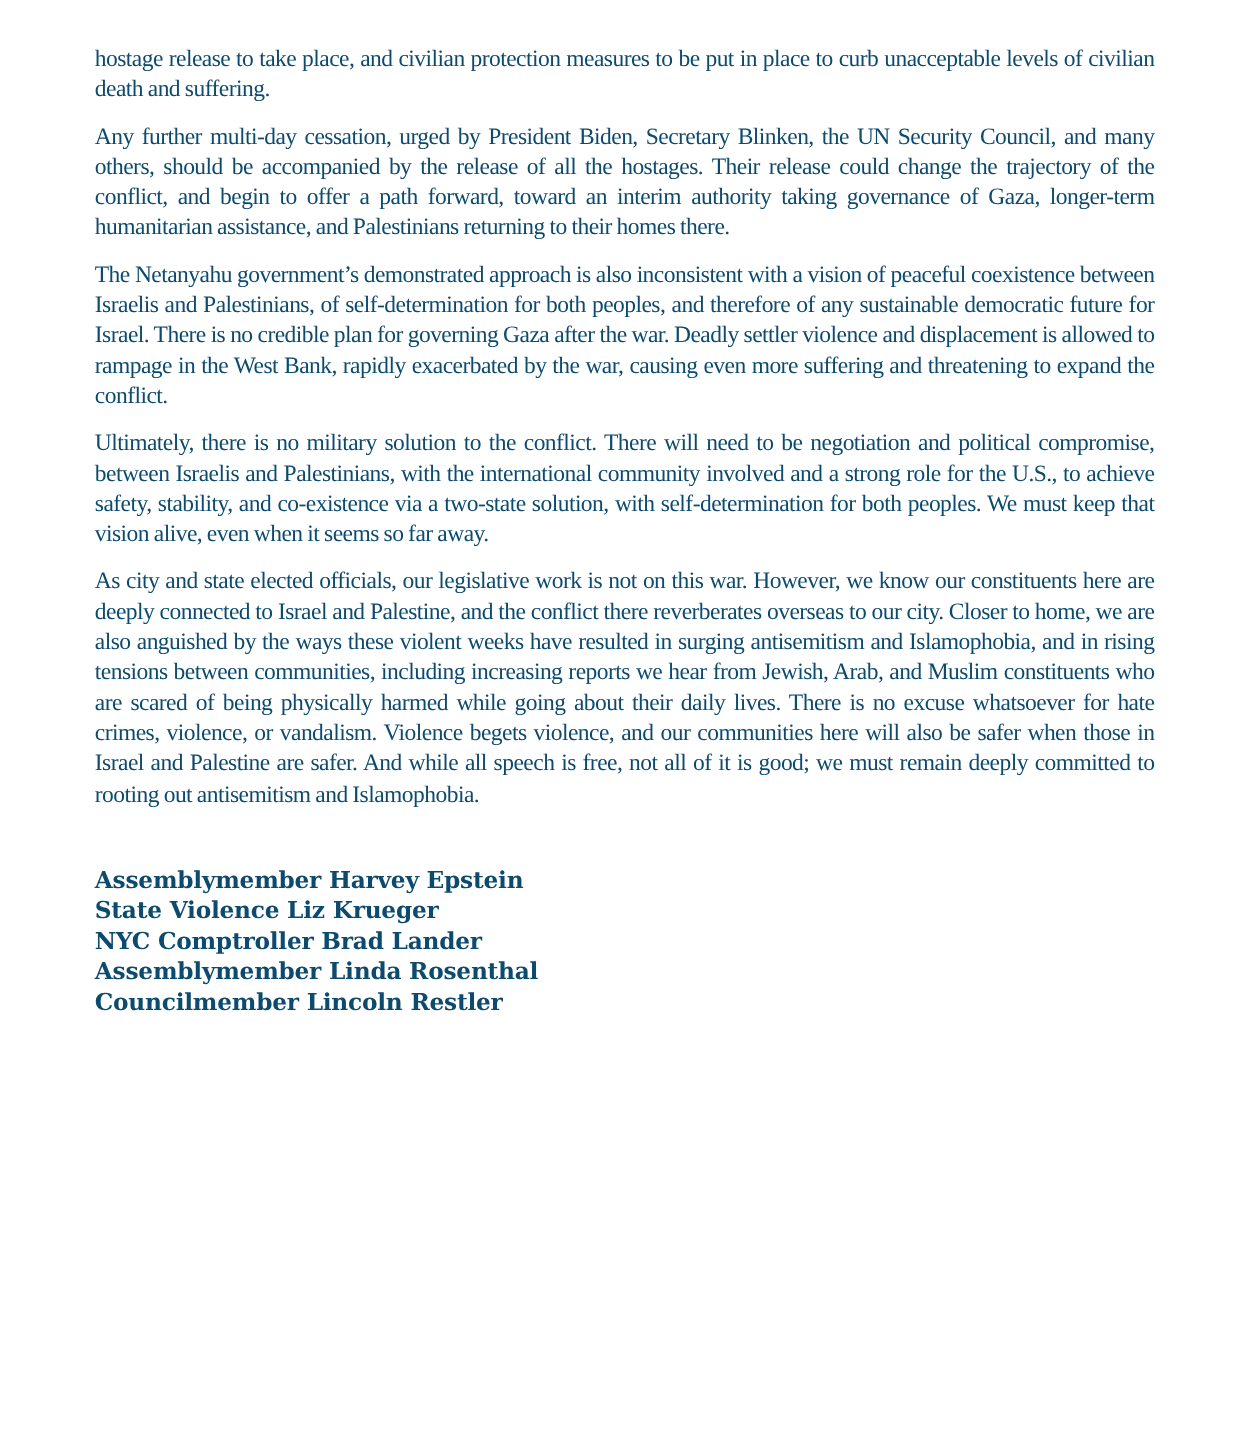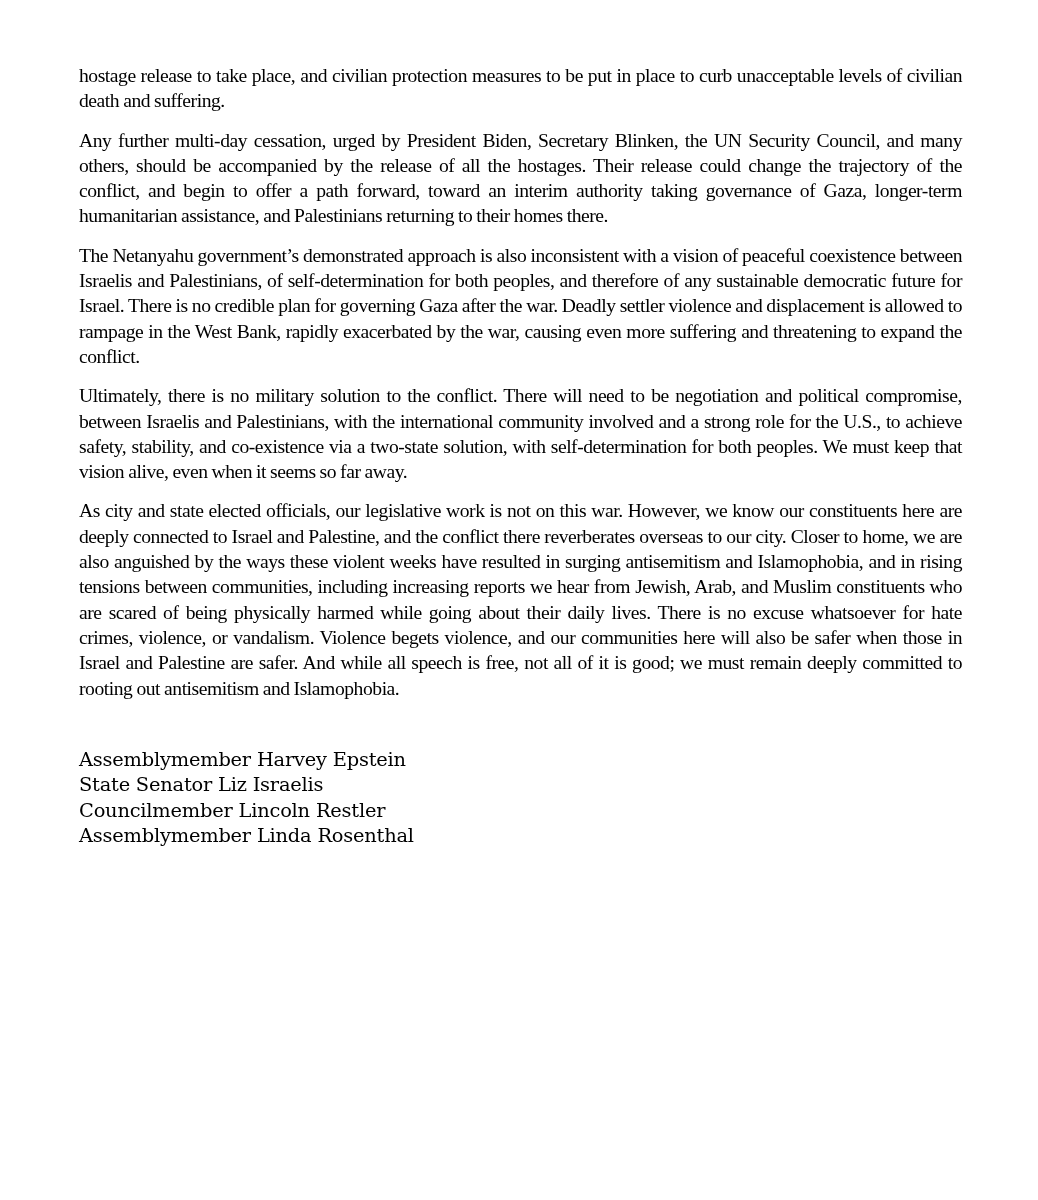--- a/index.html
+++ b/index.html
@@ -9,42 +9,42 @@
     }
     body {
       width: 1038px;
       height: 1200px;
       overflow: hidden;
       position: relative;
     }
     .page {
       position: absolute;
       left: 79px;
-      top: 63px;
+      top: 37px;
       width: 883px;
-      color: #000000;
+      color: #0c4a6e;
       font-family: "DejaVu Serif", "Liberation Serif", serif;
     }
     .para {
       margin: 0 0 14px 0;
       font-size: 19.6px;
       line-height: 25.3px;
       text-align: justify;
       letter-spacing: -0.45px;
       word-spacing: -0.5px;
       font-family: "Liberation Serif", serif;
       transform: scaleX(1.0);
     }
     .para.last-left {
       text-align-last: left;
     }
     .signatures {
       margin-top: 46px;
       font-family: "DejaVu Serif", serif;
-      font-weight: normal;
+      font-weight: bold;
       font-size: 19.4px;
       line-height: 25.5px;
       letter-spacing: -0.2px;
     }
     .sig {
       display: block;
       white-space: nowrap;
     }
   </style>
 </head>
@@ -52,17 +52,18 @@
 
 <div class="page">
   <p class="para last-left">hostage release to take place, and civilian protection measures to be put in place to curb unacceptable levels of civilian death and suffering.</p>
   <p class="para last-left">Any further multi-day cessation, urged by President Biden, Secretary Blinken, the UN Security Council, and many others, should be accompanied by the release of all the hostages. Their release could change the trajectory of the conflict, and begin to offer a path forward, toward an interim authority taking governance of Gaza, longer-term humanitarian assistance, and Palestinians returning to their homes there.</p>
   <p class="para last-left">The Netanyahu government’s demonstrated approach is also inconsistent with a vision of peaceful coexistence between Israelis and Palestinians, of self-determination for both peoples, and therefore of any sustainable democratic future for Israel. There is no credible plan for governing Gaza after the war. Deadly settler violence and displacement is allowed to rampage in the West Bank, rapidly exacerbated by the war, causing even more suffering and threatening to expand the conflict.</p>
   <p class="para last-left">Ultimately, there is no military solution to the conflict. There will need to be negotiation and political compromise, between Israelis and Palestinians, with the international community involved and a strong role for the U.S., to achieve safety, stability, and co-existence via a two-state solution, with self-determination for both peoples. We must keep that vision alive, even when it seems so far away.</p>
   <p class="para last-left">As city and state elected officials, our legislative work is not on this war. However, we know our constituents here are deeply connected to Israel and Palestine, and the conflict there reverberates overseas to our city. Closer to home, we are also anguished by the ways these violent weeks have resulted in surging antisemitism and Islamophobia, and in rising tensions between communities, including increasing reports we hear from Jewish, Arab, and Muslim constituents who are scared of being physically harmed while going about their daily lives. There is no excuse whatsoever for hate crimes, violence, or vandalism. Violence begets violence, and our communities here will also be safer when those in Israel and Palestine are safer. And while all speech is free, not all of it is good; we must remain deeply committed to rooting out antisemitism and Islamophobia.</p>
 
   <div class="signatures">
     <span class="sig">Assemblymember Harvey Epstein</span>
-    <span class="sig">State Senator Liz Israelis</span>
+    <span class="sig">State Violence Liz Krueger</span>
+    <span class="sig">NYC Comptroller Brad Lander</span>
+    <span class="sig">Assemblymember Linda Rosenthal</span>
     <span class="sig">Councilmember Lincoln Restler</span>
-    <span class="sig">Assemblymember Linda Rosenthal</span>
   </div>
 </div>
 
 </body></html>

